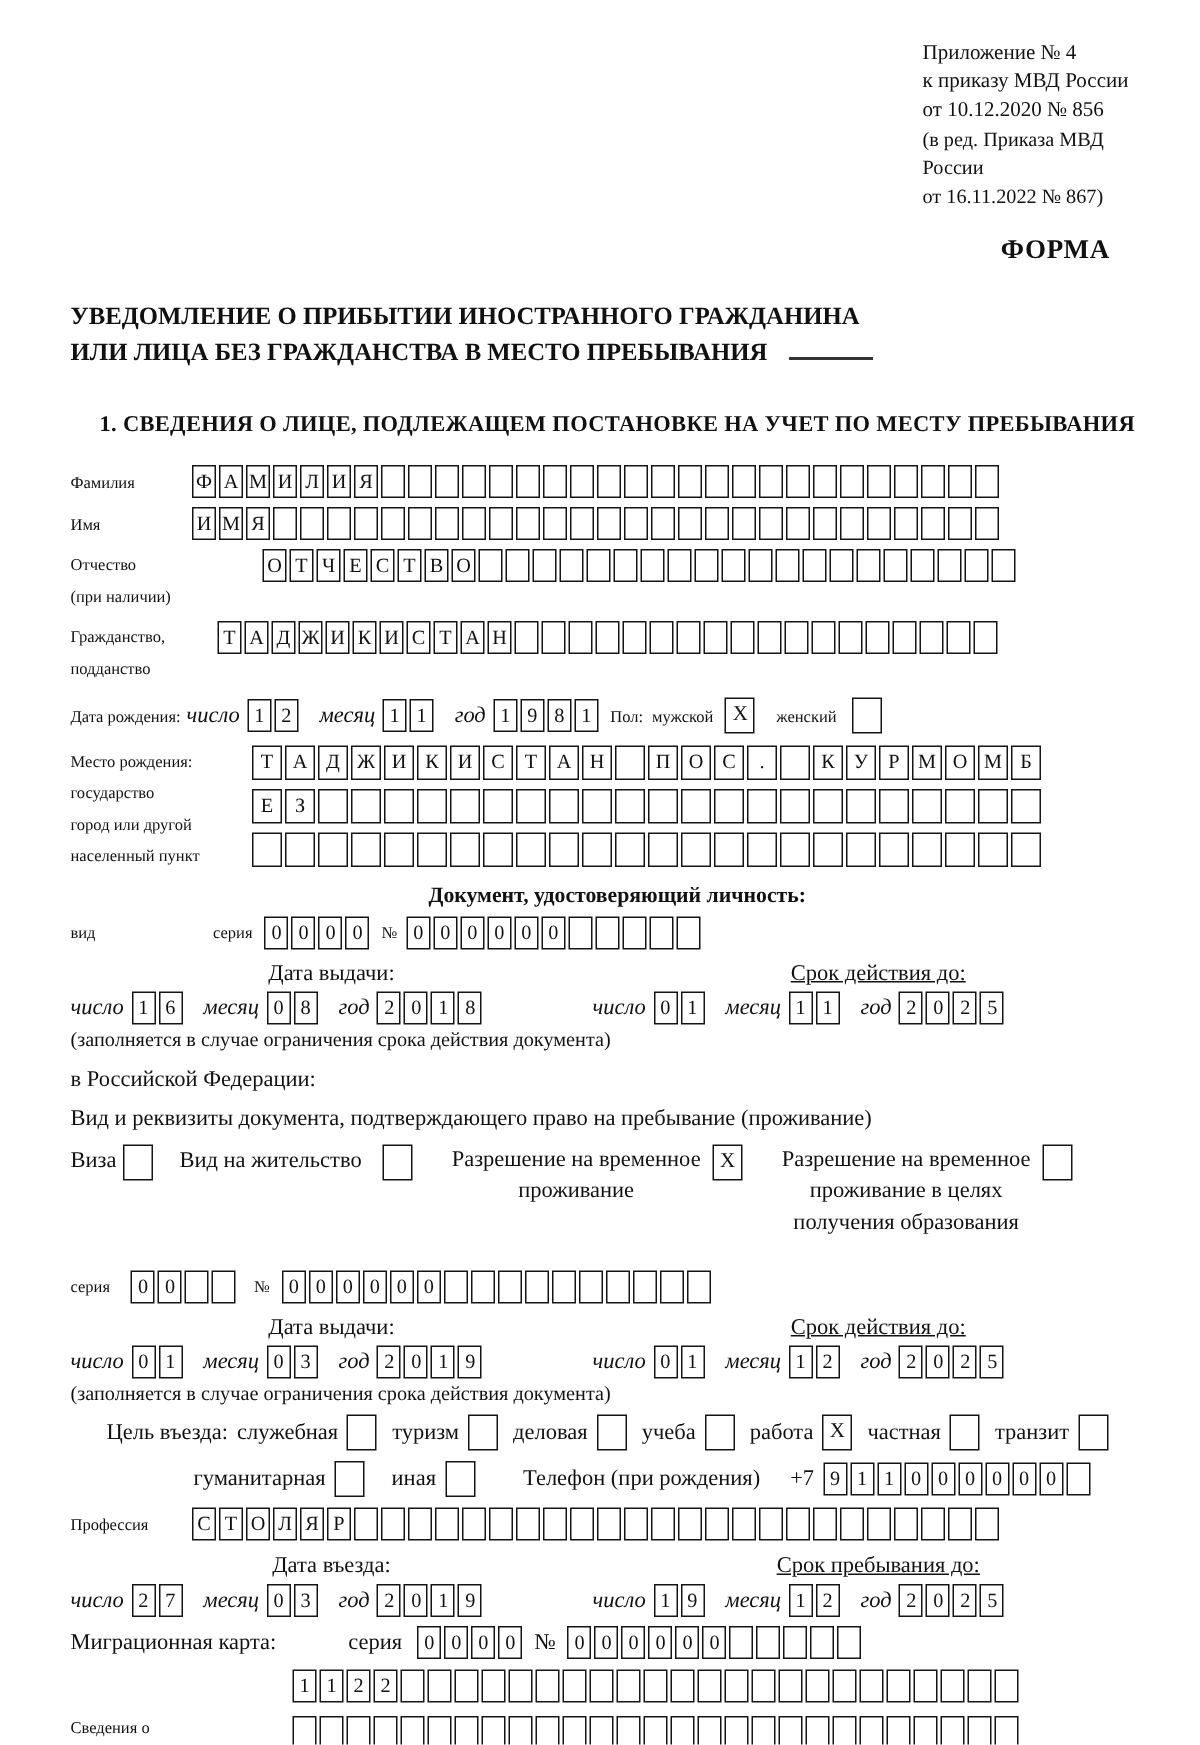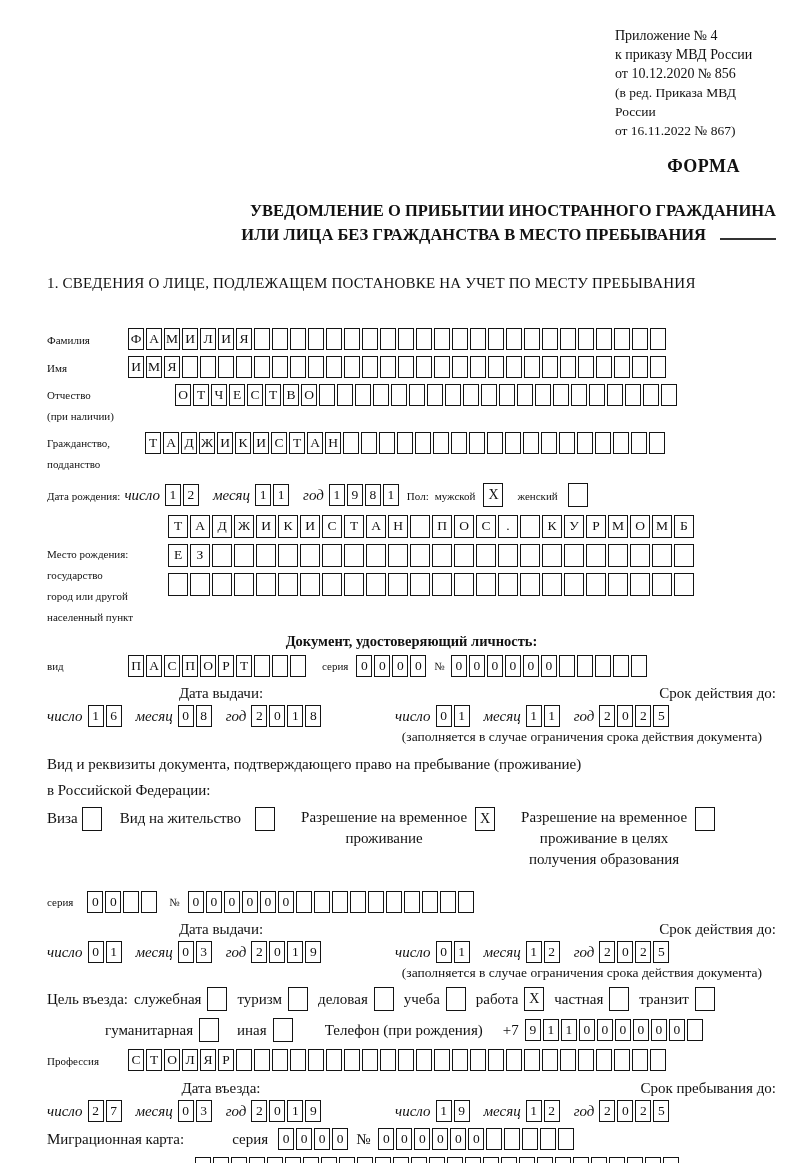--- a/index.html
+++ b/index.html
@@ -10,33 +10,33 @@
     color: #111; overflow: hidden;
   }
   .page { width: 800px; height: 1163px; padding: 26px 24px 10px 47px; }
 
   
   .annex { margin-left: 568px; font-size: 14px; line-height: 19px; }
   .annex .note { font-size: 13.5px; }
   .forma { text-align: right; padding-right: 36px; font-weight: bold; font-size: 18px; margin-top: 16px; letter-spacing: .5px; }
 
   
-  .title { text-align: right; font-weight: bold; font-size: 16.5px; line-height: 24px; margin-top: 22px; }
+  .title { text-align: left; font-weight: bold; font-size: 16.5px; line-height: 24px; margin-top: 22px; }
   .blank { display: inline-block; width: 56px; border-bottom: 2px solid #333; height: 14px; margin-left: 14px; }
 
-  .sec-heading { font-weight: normal; font-size: 15px; margin-top: 28px; margin-bottom: 36px; letter-spacing: .2px; }
+  .sec-heading { text-align: center; font-weight: bold; font-size: 15px; margin-top: 28px; margin-bottom: 18px; letter-spacing: .2px; }
 
   
   .row { display: flex; align-items: flex-start; margin-bottom: 5px; }
   .lbl { font-size: 11px; line-height: 22px; padding-top: 1px; }
   .lbl div { line-height: 21px; }
   .w81  { flex: 0 0 81px; }
   .w128 { flex: 0 0 128px; }
   .w98  { flex: 0 0 98px; }
-  .w121 { flex: 0 0 121px; margin-top: 28px; }
+  .w121 { flex: 0 0 121px; }
   .w148 { flex: 0 0 148px; margin-top: 28px; }
 
   .boxes { white-space: nowrap; display: inline-block; }
   .cbox {
     display: inline-block; width: 16px; height: 22px;
     border: 1.6px solid #141414; margin-right: 2px;
     text-align: center; font-size: 13.5px; line-height: 19px; vertical-align: middle;
     background: #fff;
   }
   .wide .cbox { width: 20px; height: 23px; }
@@ -44,38 +44,38 @@
 
   .chk {
     display: inline-block; width: 20px; height: 24px;
     border: 1.6px solid #141414; text-align: center;
     font-size: 14px; line-height: 21px; vertical-align: middle; background:#fff;
   }
 
   
   .dates-hdr { display: flex; font-size: 15px; margin-top: 8px; }
   .dates-hdr .hl { flex: 0 0 348px; text-align: center; }
-  .dates-hdr .hr { flex: 1; text-align: right; }
+  .dates-hdr .hr { flex: 1; text-align: center; text-decoration: underline; }
   .dates-row { display: flex; align-items: center; margin-top: 3px; margin-bottom: 2px; }
   .dates-row .dl { flex: 0 0 348px; }
   .dg { display: inline-flex; align-items: center; font-size: 15px; }
   .dg .t { margin-right: 5px; font-style: italic; }
   .dg .gap { width: 12px; }
-  .note-r { text-align: right; font-size: 13.5px; padding-right: 14px; margin-bottom: 6px; }
+  .note-r { text-align: left; font-size: 13.5px; padding-right: 14px; margin-bottom: 6px; }
 
   .para { font-size: 15px; line-height: 26px; }
 
   
   .perm-row { display: flex; align-items: flex-start; margin-top: 4px; margin-bottom: 20px; font-size: 15px; }
   .perm-row .txt { line-height: 22px; }
   .perm-row .multi { text-align: center; line-height: 21px; }
   .perm-row .chk { margin-left: 8px; } .sp18 { width: 18px; } .sp26 { width: 26px; }
 
   
-  .purpose { display: flex; align-items: center; font-size: 15px; margin-bottom: 7px; flex-wrap: nowrap; }
+  .purpose { display: flex; align-items: center; font-size: 15px; margin-bottom: 7px; flex-wrap: nowrap; margin-left: 24px; }
   .purpose .pi { display: inline-flex; align-items: center; margin-right: 10px; }
   .purpose .pi .chk { margin-left: 6px; }
   .indent58 { padding-left: 58px; }
 
   .mig-row { display: flex; align-items: center; font-size: 15px; margin-top: 6px; margin-bottom: 7px; }
 </style>
 </head>
 <body>
 
 <div class="page">
@@ -152,21 +152,20 @@
       <span class="boxes wide"><span class="cbox">Т</span><span class="cbox">А</span><span class="cbox">Д</span><span class="cbox">Ж</span><span class="cbox">И</span><span class="cbox">К</span><span class="cbox">И</span><span class="cbox">С</span><span class="cbox">Т</span><span class="cbox">А</span><span class="cbox">Н</span><span class="cbox"></span><span class="cbox">П</span><span class="cbox">О</span><span class="cbox">С</span><span class="cbox">.</span><span class="cbox"></span><span class="cbox">К</span><span class="cbox">У</span><span class="cbox">Р</span><span class="cbox">М</span><span class="cbox">О</span><span class="cbox">М</span><span class="cbox">Б</span></span>
       <span class="boxes wide"><span class="cbox">Е</span><span class="cbox">З</span><span class="cbox"></span><span class="cbox"></span><span class="cbox"></span><span class="cbox"></span><span class="cbox"></span><span class="cbox"></span><span class="cbox"></span><span class="cbox"></span><span class="cbox"></span><span class="cbox"></span><span class="cbox"></span><span class="cbox"></span><span class="cbox"></span><span class="cbox"></span><span class="cbox"></span><span class="cbox"></span><span class="cbox"></span><span class="cbox"></span><span class="cbox"></span><span class="cbox"></span><span class="cbox"></span><span class="cbox"></span></span>
       <span class="boxes wide"><span class="cbox"></span><span class="cbox"></span><span class="cbox"></span><span class="cbox"></span><span class="cbox"></span><span class="cbox"></span><span class="cbox"></span><span class="cbox"></span><span class="cbox"></span><span class="cbox"></span><span class="cbox"></span><span class="cbox"></span><span class="cbox"></span><span class="cbox"></span><span class="cbox"></span><span class="cbox"></span><span class="cbox"></span><span class="cbox"></span><span class="cbox"></span><span class="cbox"></span><span class="cbox"></span><span class="cbox"></span><span class="cbox"></span><span class="cbox"></span></span>
     </span>
   </div>
 
   <div style="text-align:center;font-weight:bold;font-size:14.5px;margin-top:2px;margin-bottom:4px">Документ, удостоверяющий личность:</div>
 
   <div class="dates-row">
     <span class="lbl w81">вид</span>
-    <span class="boxes"><span class="cbox">П</span><span class="cbox">А</span><span class="cbox">С</span><span class="cbox">П</span><span class="cbox">О</span><span class="cbox">Р</span><span class="cbox">Т</span><span class="cbox"></span><span class="cbox"></span><span class="cbox"></span></span>
     <span class="lbl" style="margin-left:14px;margin-right:8px">серия</span>
     <span class="boxes"><span class="cbox">0</span><span class="cbox">0</span><span class="cbox">0</span><span class="cbox">0</span></span>
     <span class="lbl" style="margin-left:6px;margin-right:6px">№</span>
     <span class="boxes"><span class="cbox">0</span><span class="cbox">0</span><span class="cbox">0</span><span class="cbox">0</span><span class="cbox">0</span><span class="cbox">0</span><span class="cbox"></span><span class="cbox"></span><span class="cbox"></span><span class="cbox"></span><span class="cbox"></span></span>
   </div>
 
   <div class="dates-hdr">
     <span class="hl">Дата выдачи:</span>
     <span class="hr">Срок действия до:</span>
   </div>
@@ -189,22 +188,22 @@
         <span class="gap"></span>
       <span class="t">месяц</span>
       <span class="boxes"><span class="cbox">1</span><span class="cbox">1</span></span>
         <span class="gap"></span>
       <span class="t">год</span>
       <span class="boxes"><span class="cbox">2</span><span class="cbox">0</span><span class="cbox">2</span><span class="cbox">5</span></span>
     </span>
   </div>
   <div class="note-r">(заполняется в случае ограничения срока действия документа)</div>
 
+  <div class="para">в Российской Федерации:</div>
   <div class="para">Вид и реквизиты документа, подтверждающего право на пребывание (проживание)</div>
-  <div class="para">в Российской Федерации:</div>
 
   <div class="perm-row">
     <span class="txt">Виза</span>
     <span class="chk" style="margin-left:4px"></span>
     <span class="sp18"></span>
     <span class="txt">Вид на жительство</span>
     <span class="chk" style="margin-left:14px"></span>
     <span class="sp26"></span>
     <span class="multi">
       <div>Разрешение на временное</div>

